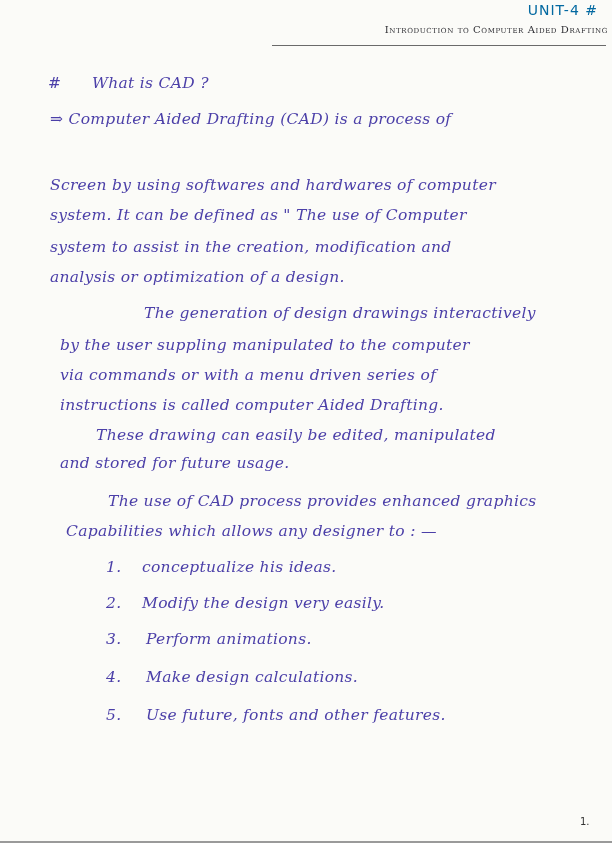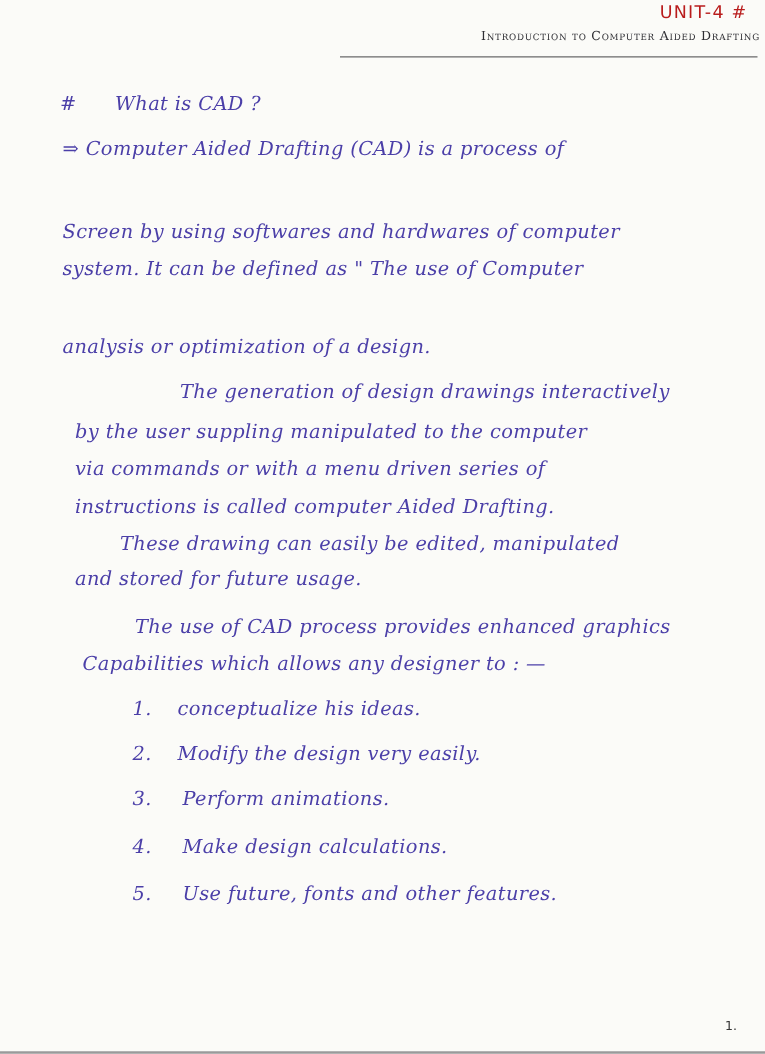--- a/index.html
+++ b/index.html
@@ -5,21 +5,21 @@
   html, body { margin:0; padding:0; }
   body {
     width:612px; height:843px; overflow:hidden; position:relative;
     background:#fbfbf8;
     font-family:"DejaVu Serif", serif;
   }
   .page { position:absolute; left:0; top:0; width:612px; height:843px; }
   .header-unit {
     position:absolute; right:14px; top:2px;
     font-family:"DejaVu Sans", sans-serif; font-size:14px; letter-spacing:1px;
-    color:#b91c1c;
+    color:#0369a1;
   }
   .header-title {
     position:absolute; right:4px; top:24px;
     font-family:"DejaVu Serif", serif; font-size:10px; letter-spacing:0.6px;
     font-variant:small-caps; color:#2e2e33; white-space:nowrap;
   }
   .header-rule {
     position:absolute; left:272px; right:6px; top:45px; height:1px;
     background:#6a6a6a;
   }
@@ -44,20 +44,21 @@
   <div class="header-unit">UNIT-4 #</div>
   <div class="header-title">Introduction to Computer Aided Drafting</div>
   <div class="header-rule"></div>
 
   <div class="ink" style="left:48px; top:74px;">#</div>
   <div class="ink" style="left:92px; top:74px;">What is CAD ?</div>
 
   <div class="ink" style="left:50px; top:110px;">⇒  Computer Aided Drafting (CAD) is a process of</div>
   <div class="ink" style="left:50px; top:176px;">Screen by using softwares and hardwares of computer</div>
   <div class="ink" style="left:50px; top:206px;">system. It can be defined as " The use of Computer</div>
+  <div class="ink" style="left:50px; top:238px;">system to assist in the creation, modification and</div>
   <div class="ink" style="left:50px; top:268px;font-style:italic;">analysis or optimization of a design.</div>
 
   <div class="ink" style="left:96px; top:304px;margin-left:48px;">The generation of design drawings interactively</div>
   <div class="ink" style="left:60px; top:336px;">by the user suppling manipulated to the computer</div>
   <div class="ink" style="left:60px; top:366px;">via commands or with a menu driven series of</div>
   <div class="ink" style="left:60px; top:396px;">instructions is called computer Aided Drafting.</div>
   <div class="ink" style="left:96px; top:426px;">These drawing can easily be edited, manipulated</div>
   <div class="ink" style="left:60px; top:454px;">and stored for future usage.</div>
 
   <div class="ink" style="left:108px; top:492px;">The use of CAD process provides enhanced graphics</div>

